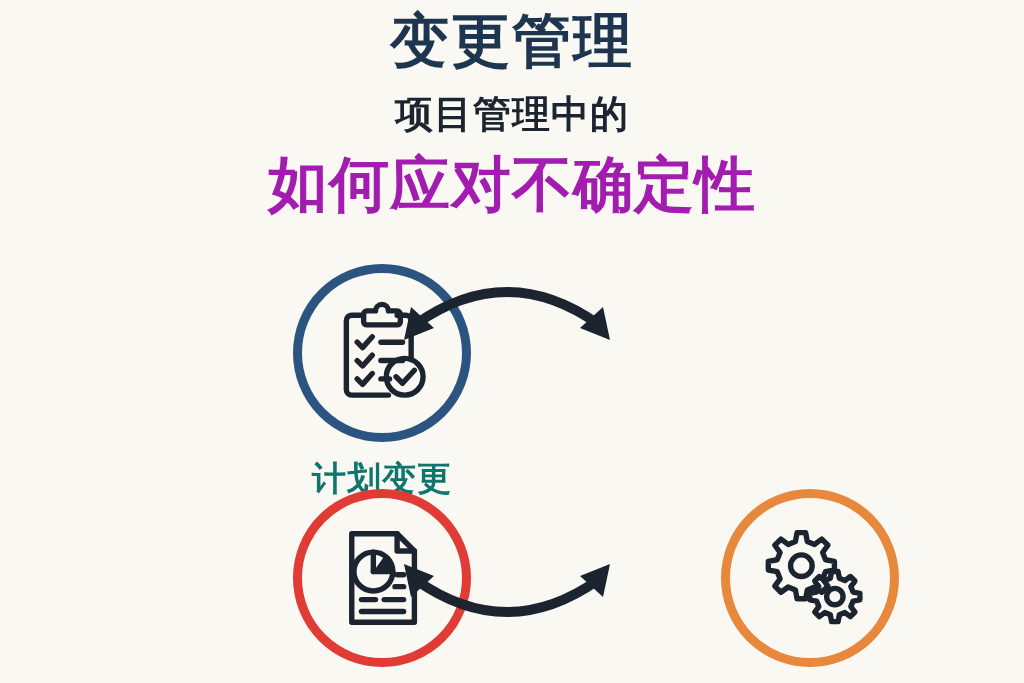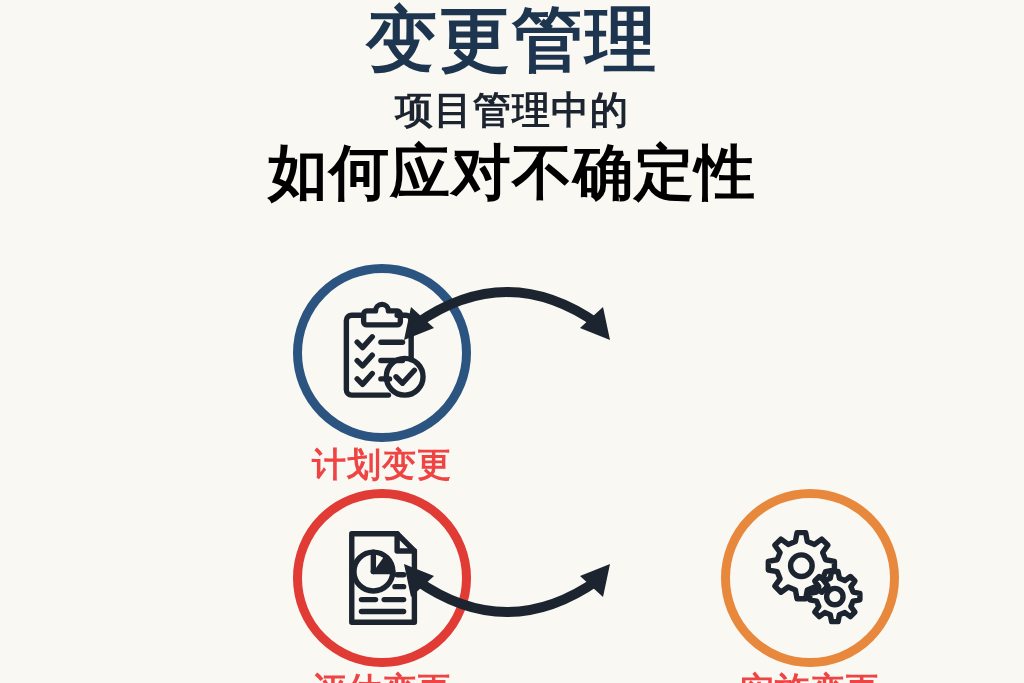--- a/index.html
+++ b/index.html
@@ -23,44 +23,44 @@
 
   
   .header-block {
     position: absolute;
     top: 0;
     left: 0;
     width: 1024px;
     text-align: center;
   }
   .main-title {
-    margin: 4px;
-    font-size: 71px;
+    margin: 12px;
+    font-size: 59px;
     line-height: 1.0;
     font-weight: bold;
     color: #1e3550;
     letter-spacing: 2px;
     font-family: "Liberation Sans", "DejaVu Sans", sans-serif;
   }
   .sub-title-small {
-    margin: 4px;
+    margin: 12px;
     padding-top: 12px;
     font-size: 38px;
     line-height: 1.05;
     font-weight: bold;
     color: #1c2430;
     letter-spacing: 1px;
   }
   .sub-title-large {
     margin: 0;
     padding-top: 6px;
     font-size: 60px;
     line-height: 1.05;
     font-weight: bold;
-    color: #000000;
+    color: #a21caf;
     letter-spacing: 1px;
   }
 
   
   .node {
     position: absolute;
     width: 240px;
     text-align: center;
   }
   .node-circle {
@@ -73,23 +73,24 @@
     border-width: 9px;
     display: flex;
     align-items: center;
     justify-content: center;
     background: #faf8f3;
   }
   .node-circle svg {
     display: block;
   }
   .node-label {
+    margin-top: 14px;
     font-size: 34px;
     font-weight: bold;
-    color: #ef4444;
+    color: #0f766e;
     letter-spacing: 1px;
     white-space: nowrap;
   }
 
   
   #node-plan      { left: 262px; top: 264px; }
   #node-uncertain { left: 690px; top: 264px; }
   #node-assess    { left: 262px; top: 489px; }
   #node-implement { left: 690px; top: 489px; }
 

